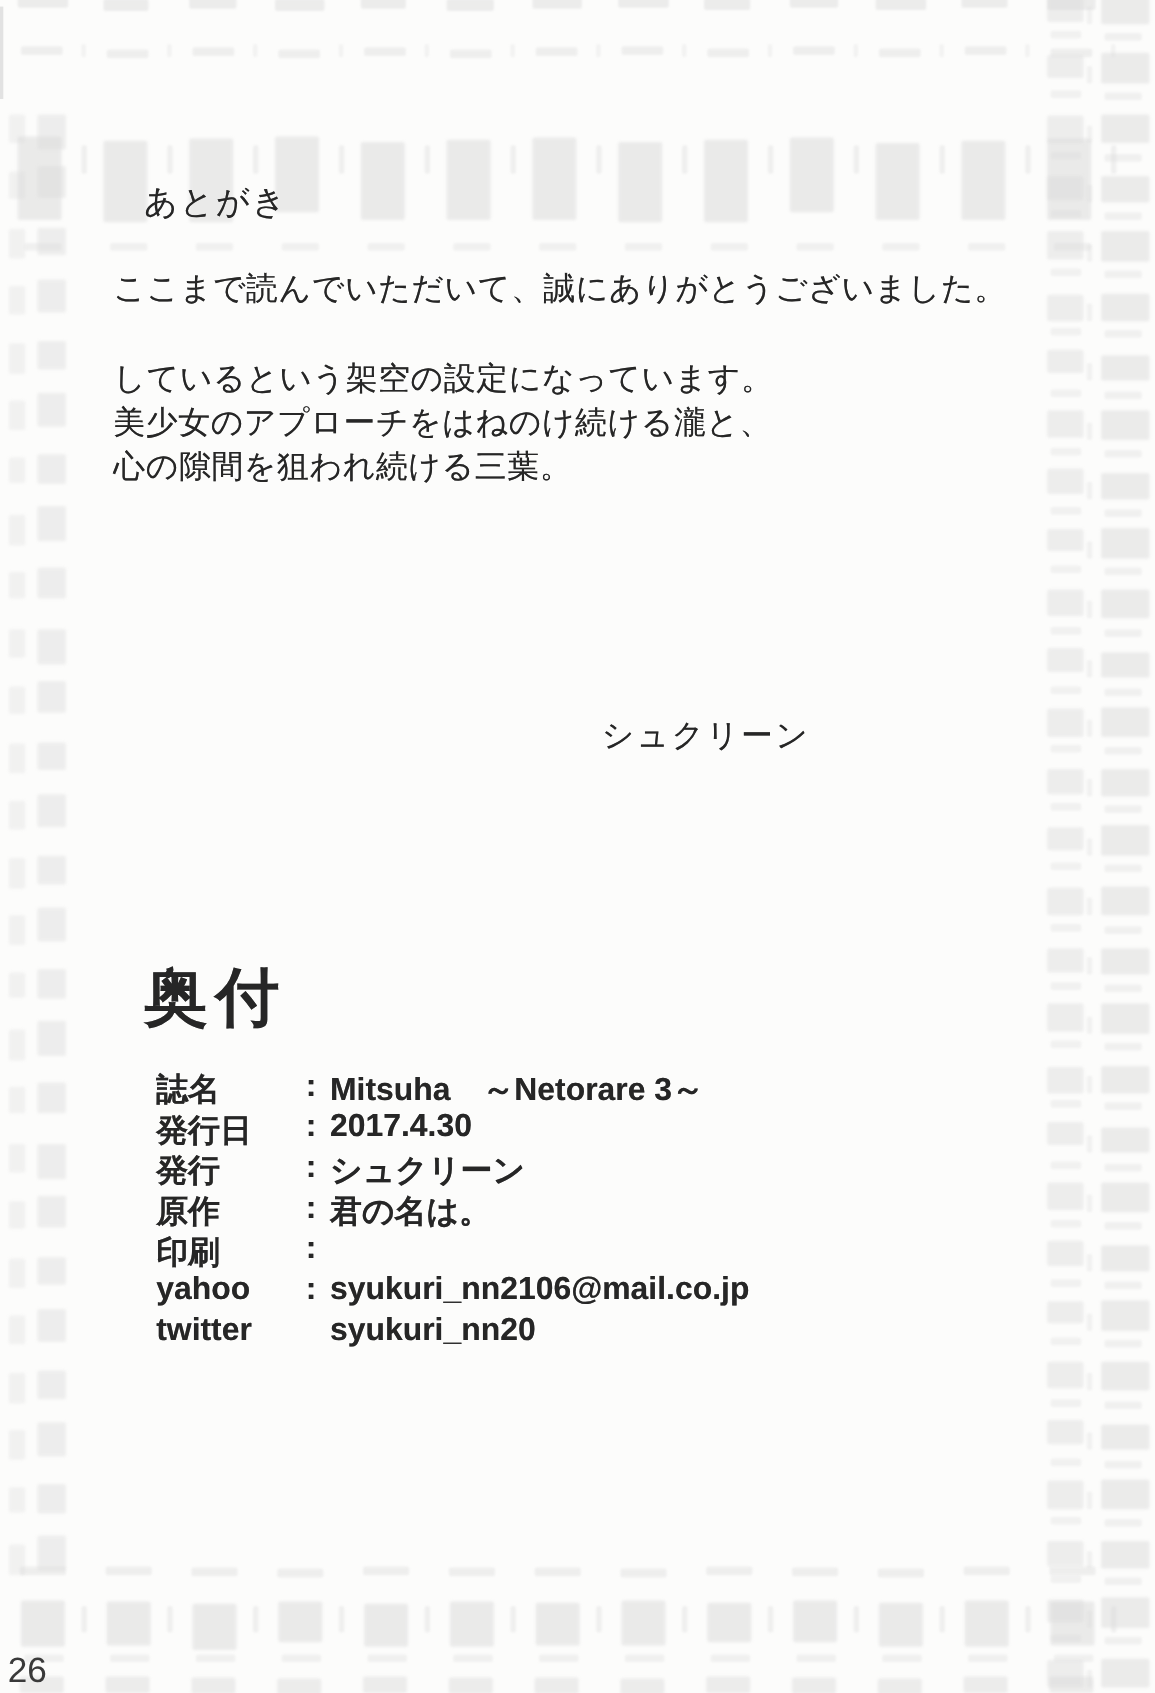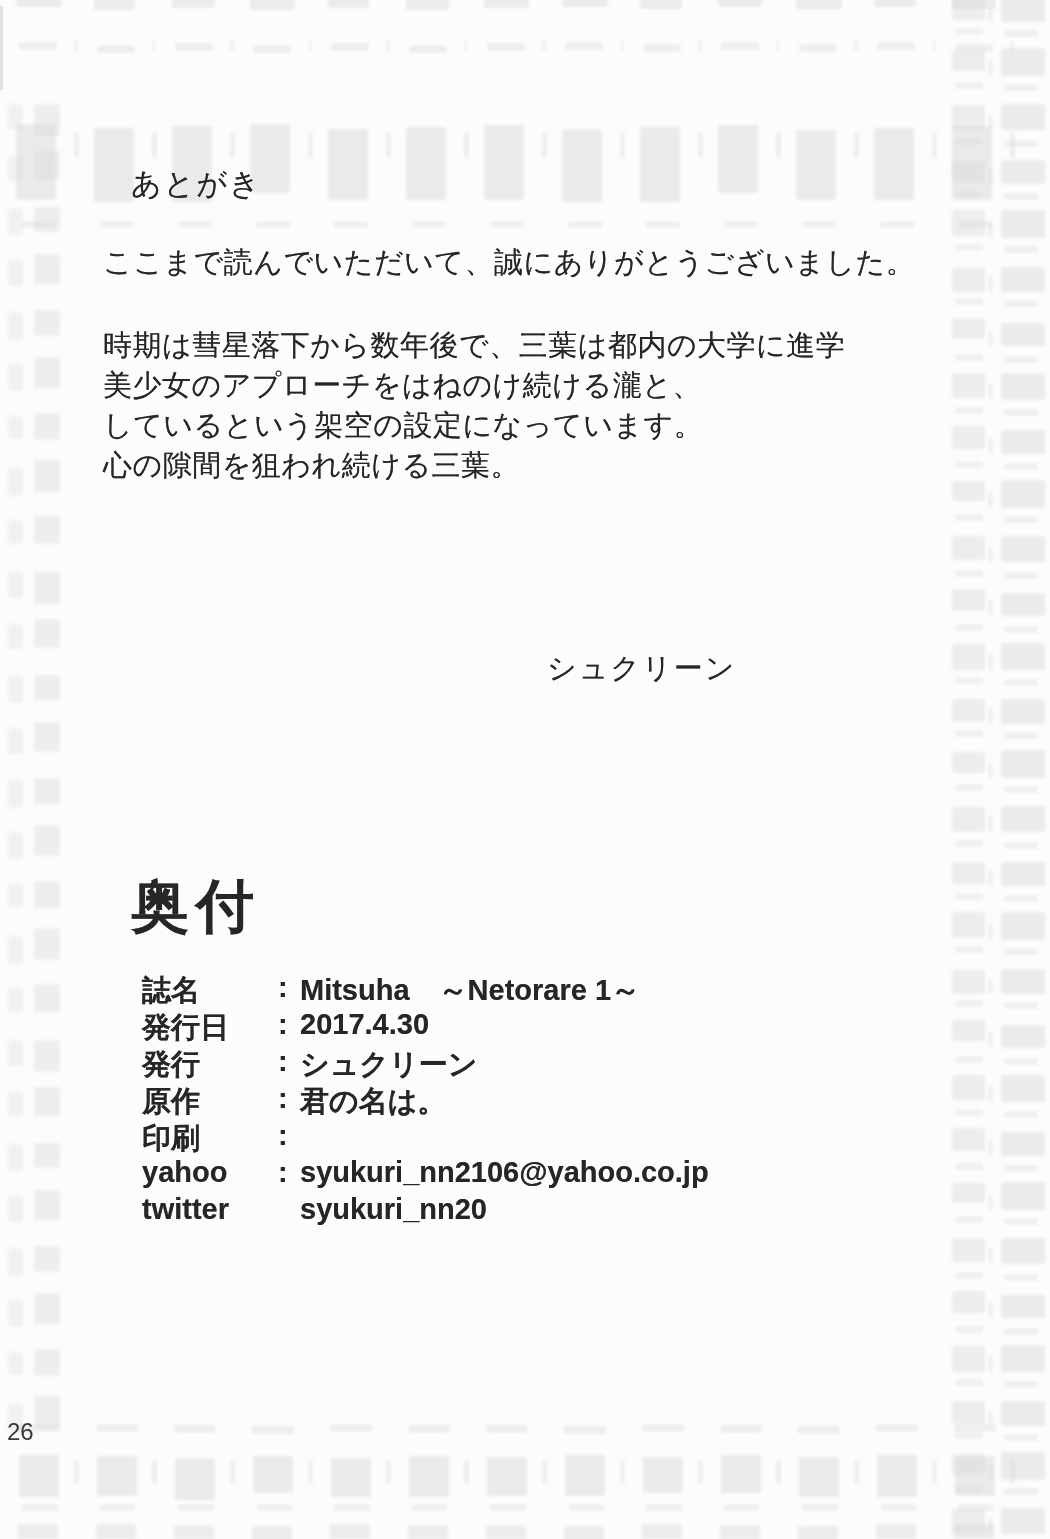--- a/index.html
+++ b/index.html
@@ -47,22 +47,22 @@
   .colophon-table{position:absolute;left:142px;top:971px;}
   .crow{display:flex;height:37px;align-items:flex-start;font-weight:700;font-size:29px;}
   .clbl{display:inline-block;width:136px;}
   .csep{display:inline-block;width:22px;}
   .cval{display:inline-block;}
   .notice{
     position:absolute;left:117px;top:1293px;
     font-size:31px;font-weight:700;letter-spacing:0.5px;
   }
   .pagenum{
-    position:absolute;left:7px;top:1418px;
-    font-size:24px;color:var(--muted);font-weight:500;
+    position:absolute;left:7px;top:1500px;
+    font-size:32px;color:var(--muted);font-weight:500;
   }
 </style>
 </head>
 <body>
 
 <div class="page">
 
   <div id="bleed-layer">
     <div class="scan-edge"></div>
   <div class="bl" style="left: 16px; top: -4px; width: 46px; height: 11px; opacity: 0.45; filter: blur(1px);"></div>
@@ -405,36 +405,35 @@
       <div class="bl" style="left: 1001px; top: 1508px; width: 44px; height: 26px; opacity: 0.48; filter: blur(1.5px);"></div>
     </div>
 
   <div class="content">
 
     <div class="afterword-heading jp">あとがき</div>
 
     <div class="para p1 jp">ここまで読んでいただいて、誠にありがとうございました。</div>
 
     <div class="para p2">
-      <div class="jp">時期は彗星落下から数年後で、三葉は都内の大学に進学</div>
+      <div class="jp">しているという架空の設定になっています。</div>
       <div class="jp">美少女のアプローチをはねのけ続ける瀧と、</div>
-      <div class="jp">しているという架空の設定になっています。</div>
       <div class="jp">心の隙間を狙われ続ける三葉。</div>
     </div>
 
 
     <div class="signature jp">シュクリーン</div>
 
     <div class="colophon-heading jp">奥付</div>
 
     <div class="colophon-table">
       <div class="crow">
         <span class="clbl jp">誌名</span>
           <span class="csep jp">:</span>
-          <span class="cval jp">Mitsuha　～Netorare 1～</span>
+          <span class="cval jp">Mitsuha　～Netorare 3～</span>
       </div>
       <div class="crow">
         <span class="clbl jp">発行日</span>
           <span class="csep jp">:</span>
           <span class="cval jp">2017.4.30</span>
       </div>
       <div class="crow">
         <span class="clbl jp">発行</span>
           <span class="csep jp">:</span>
           <span class="cval jp">シュクリーン</span>
@@ -444,21 +443,21 @@
           <span class="csep jp">:</span>
           <span class="cval jp">君の名は。</span>
       </div>
       <div class="crow">
         <span class="clbl jp">印刷</span>
           <span class="csep jp">:</span>
       </div>
       <div class="crow">
         <span class="clbl jp">yahoo</span>
           <span class="csep jp">:</span>
-          <span class="cval jp">syukuri_nn2106@yahoo.co.jp</span>
+          <span class="cval jp">syukuri_nn2106@mail.co.jp</span>
       </div>
       <div class="crow">
         <span class="clbl jp">twitter</span>
           <span class="csep jp"></span>
           <span class="cval jp">syukuri_nn20</span>
       </div>
     </div>
 
 
     <div class="pagenum">26</div>

